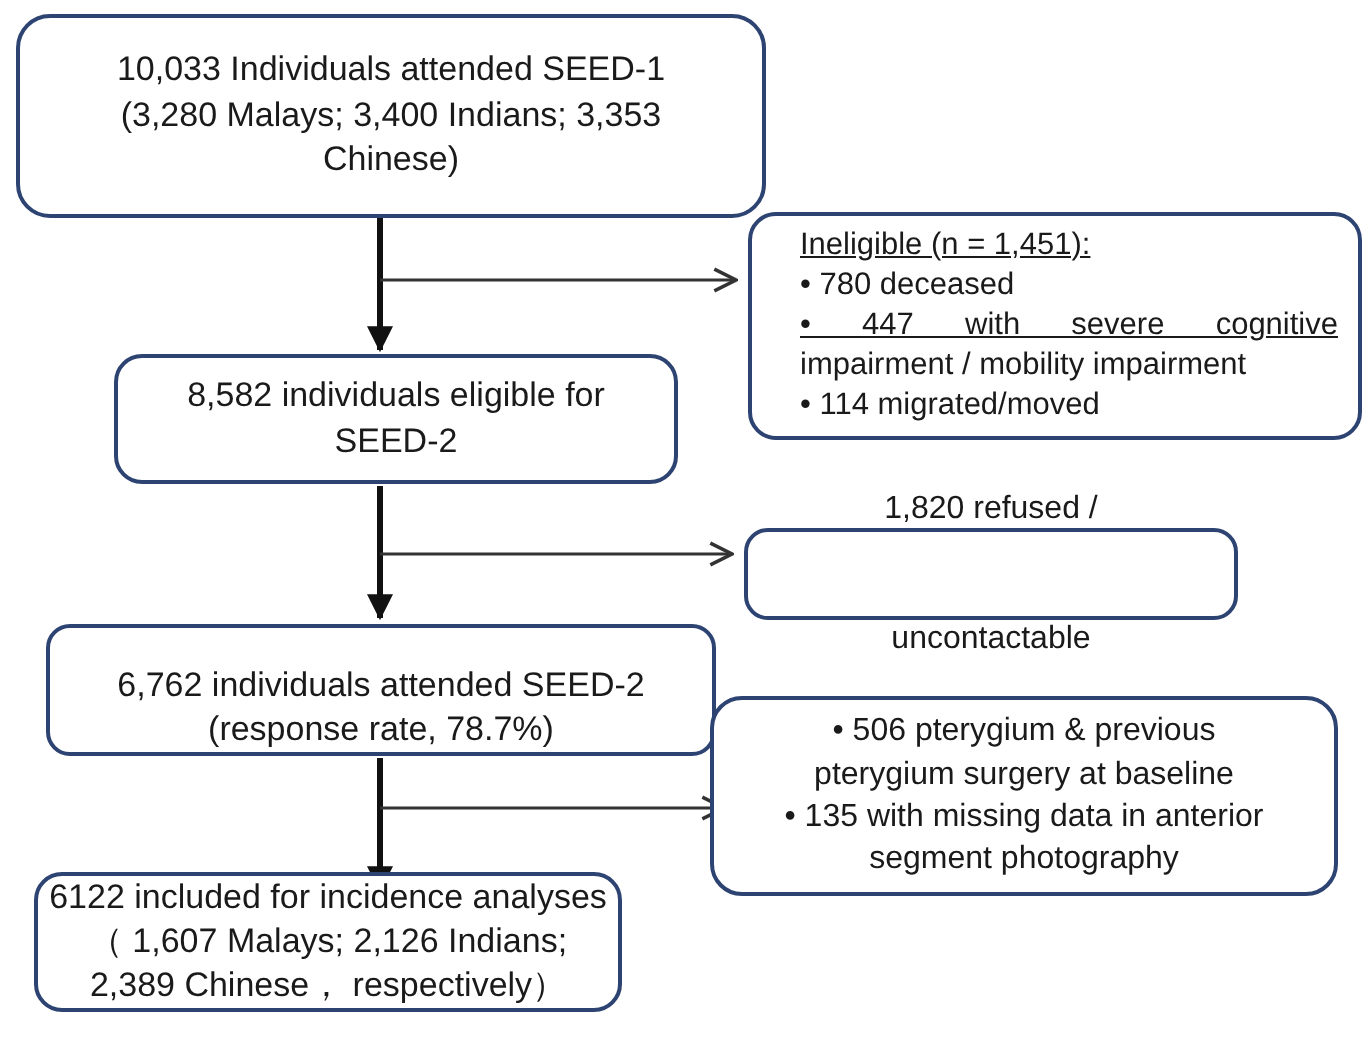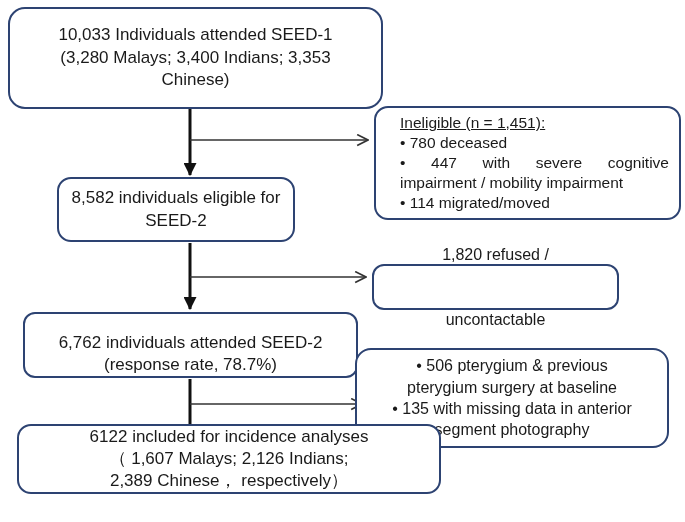--- a/index.html
+++ b/index.html
@@ -35,43 +35,43 @@
       font-size: 17px; line-height: 1.32;
     }
     .b-ineligible {
       left: 374px; top: 106px; width: 307px; height: 114px;
       border-radius: 14px; text-align: left;
       font-size: 15.5px; line-height: 1.3;
       padding: 4px 10px 4px 24px;
       justify-content: center;
     }
     .b-ineligible .heading { text-decoration: underline; }
-    .b-ineligible .justify-line { text-align: justify; text-align-last: justify; }
+    .b-ineligible .justify-line { text-align: justify; text-align-last: justify; text-decoration: underline; }
     .b-eligible {
-      left: 57px; top: 177px; width: 238px; height: 65px;
+      left: 57px; top: 177px; width: 282px; height: 65px;
       border-radius: 14px; text-align: center;
       font-size: 17px; line-height: 1.3;
     }
     .b-refused {
       left: 372px; top: 264px; width: 247px; height: 46px;
       border-radius: 12px; text-align: center;
       font-size: 16px; line-height: 1.25; gap: 45px;
     }
     .b-attended {
       left: 23px; top: 312px; width: 335px; height: 66px;
       border-radius: 12px; text-align: center;
       font-size: 17px; line-height: 1.3; justify-content: flex-end;
     }
     .b-excluded {
       left: 355px; top: 348px; width: 314px; height: 100px;
       border-radius: 16px; text-align: center;
       font-size: 16px; line-height: 1.33;
     }
     .b-included {
-      left: 17px; top: 424px; width: 424px; height: 70px;
+      left: 17px; top: 436px; width: 294px; height: 70px;
       border-radius: 14px; text-align: center;
       font-size: 17px; line-height: 1.28;
     }
   </style>
 </head>
 <body>
 
 <div class="canvas">
 
   <svg class="arrows" width="685" height="522" viewBox="0 0 685 522" xmlns="http://www.w3.org/2000/svg">

